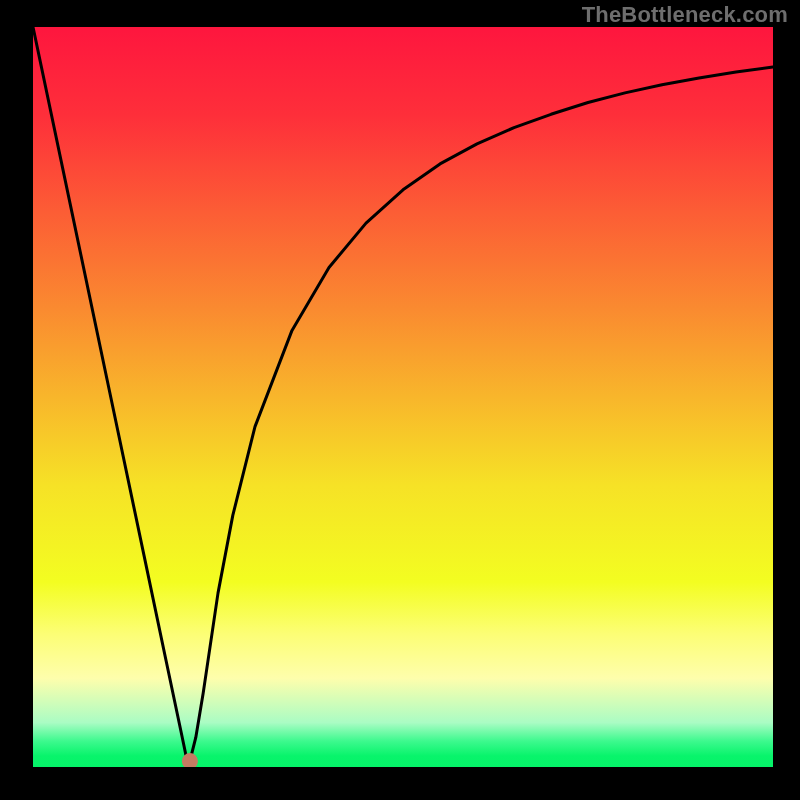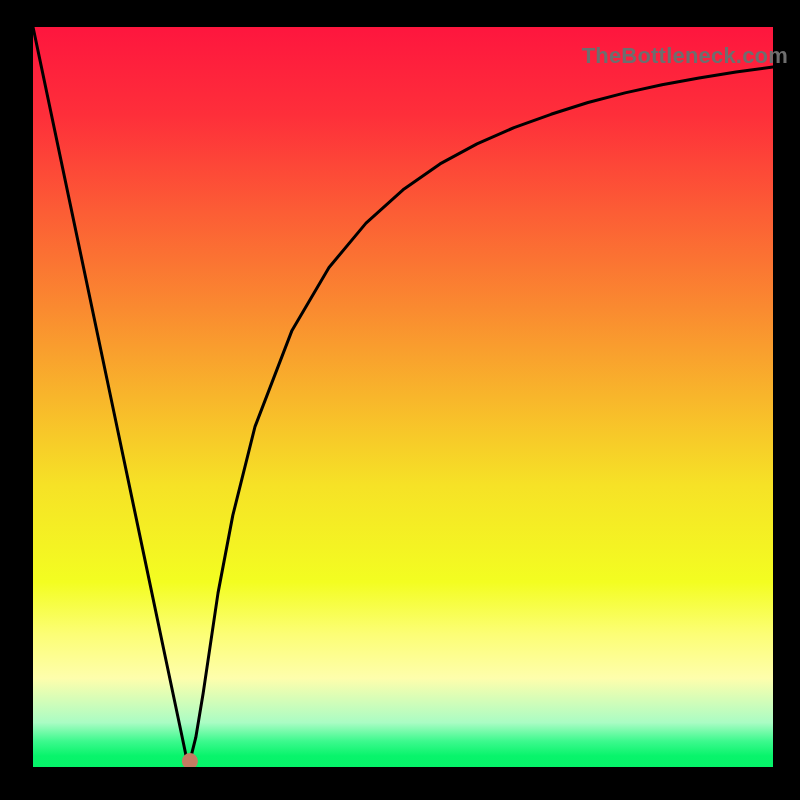--- a/index.html
+++ b/index.html
@@ -19,21 +19,20 @@
   }
   .watermark {
     position: absolute;
     top: 2px;
     right: 12px;
     color: #6e6e6e;
     font-size: 22px;
     font-weight: 600;
     letter-spacing: 0.2px;
     z-index: 5;
-    margin-top: 41px;
   }
   .plot-area {
     position: absolute;
     left: 33px;
     top: 27px;
     width: 740px;
     height: 740px;
     overflow: hidden;
   }
   .plot-area svg {

